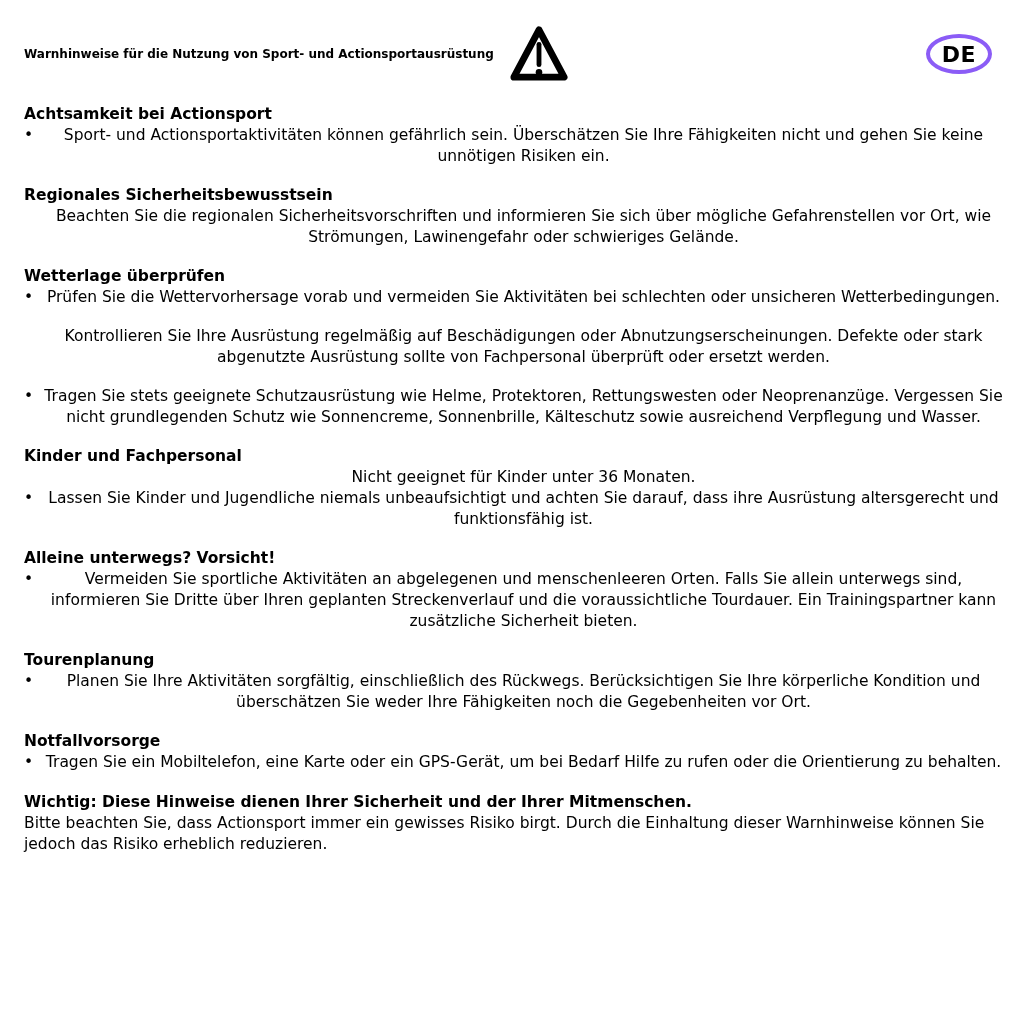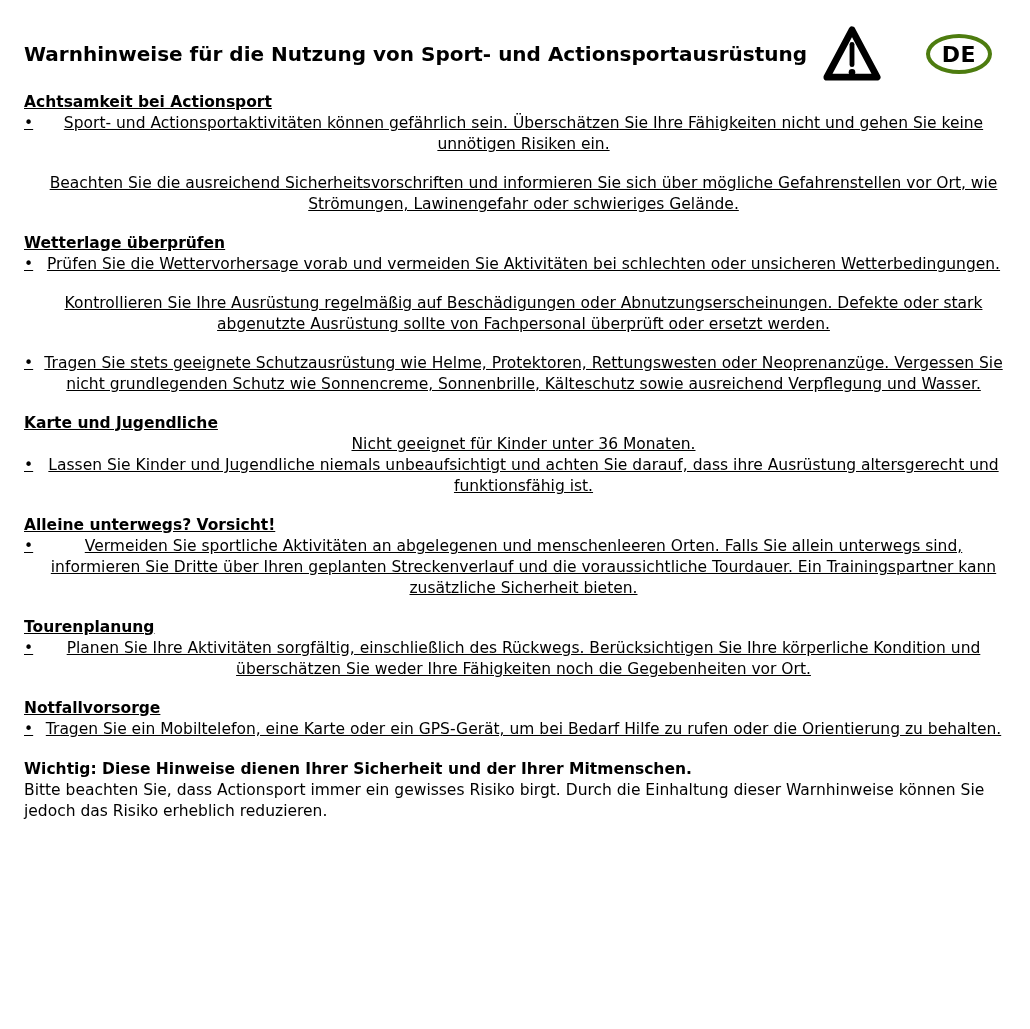--- a/index.html
+++ b/index.html
@@ -15,44 +15,44 @@
     line-height: 21px;
   }
   
   .header {
     display: flex;
     align-items: center;
     height: 68px;
   }
   .page-title {
     font-weight: bold;
-    font-size: 20px;
+    font-size: 12px;
     white-space: nowrap;
   }
   .warn-icon {
     margin-left: 16px;
     flex: 0 0 auto;
     display: block;
   }
   .lang-badge {
     margin-left: auto;
     margin-right: 14px;
     width: 66px;
     height: 40px;
-    border: 4px solid #4d7c0f;
+    border: 4px solid #8b5cf6;
     border-radius: 50%;
     display: flex;
     align-items: center;
     justify-content: center;
     font-weight: bold;
     font-size: 22px;
     letter-spacing: 0.5px;
   }
   
-  .sections { margin-top: 4px; text-decoration: underline; }
+  .sections { margin-top: 16px; }
   .section { margin-bottom: 18px; }
   .section-heading {
     font-weight: bold;
     font-size: 15.5px;
     line-height: 21px;
   }
   .item {
     display: flex;
     align-items: flex-start;
   }
@@ -85,24 +85,25 @@
     <div class="section-heading">Achtsamkeit bei Actionsport</div>
     <div class="section-items">
   <div class="item">
     <span class="bullet-cell">•</span>
     <span class="item-text">Sport- und Actionsportaktivitäten können gefährlich sein. Überschätzen Sie Ihre Fähigkeiten nicht und gehen Sie keine unnötigen Risiken ein.</span>
   </div>
 </div>
   </div>
 
   <div class="section">
+    <div class="section-heading">Regionales Sicherheitsbewusstsein</div>
     <div class="section-items">
   <div class="item">
     <span class="bullet-cell"></span>
-    <span class="item-text">Beachten Sie die ausreichend Sicherheitsvorschriften und informieren Sie sich über mögliche Gefahrenstellen vor Ort, wie Strömungen, Lawinengefahr oder schwieriges Gelände.</span>
+    <span class="item-text">Beachten Sie die regionalen Sicherheitsvorschriften und informieren Sie sich über mögliche Gefahrenstellen vor Ort, wie Strömungen, Lawinengefahr oder schwieriges Gelände.</span>
   </div>
 </div>
   </div>
 
   <div class="section">
     <div class="section-heading">Wetterlage überprüfen</div>
     <div class="section-items">
   <div class="item">
     <span class="bullet-cell">•</span>
     <span class="item-text">Prüfen Sie die Wettervorhersage vorab und vermeiden Sie Aktivitäten bei schlechten oder unsicheren Wetterbedingungen.</span>
@@ -122,21 +123,21 @@
   <div class="section">
     <div class="section-items">
   <div class="item">
     <span class="bullet-cell">•</span>
     <span class="item-text">Tragen Sie stets geeignete Schutzausrüstung wie Helme, Protektoren, Rettungswesten oder Neoprenanzüge. Vergessen Sie nicht grundlegenden Schutz wie Sonnencreme, Sonnenbrille, Kälteschutz sowie ausreichend Verpflegung und Wasser.</span>
   </div>
 </div>
   </div>
 
   <div class="section">
-    <div class="section-heading">Karte und Jugendliche</div>
+    <div class="section-heading">Kinder und Fachpersonal</div>
     <div class="section-items">
   <div class="item">
     <span class="bullet-cell"></span>
     <span class="item-text">Nicht geeignet für Kinder unter 36 Monaten.</span>
   </div>
 
   <div class="item">
     <span class="bullet-cell">•</span>
     <span class="item-text">Lassen Sie Kinder und Jugendliche niemals unbeaufsichtigt und achten Sie darauf, dass ihre Ausrüstung altersgerecht und funktionsfähig ist.</span>
   </div>

